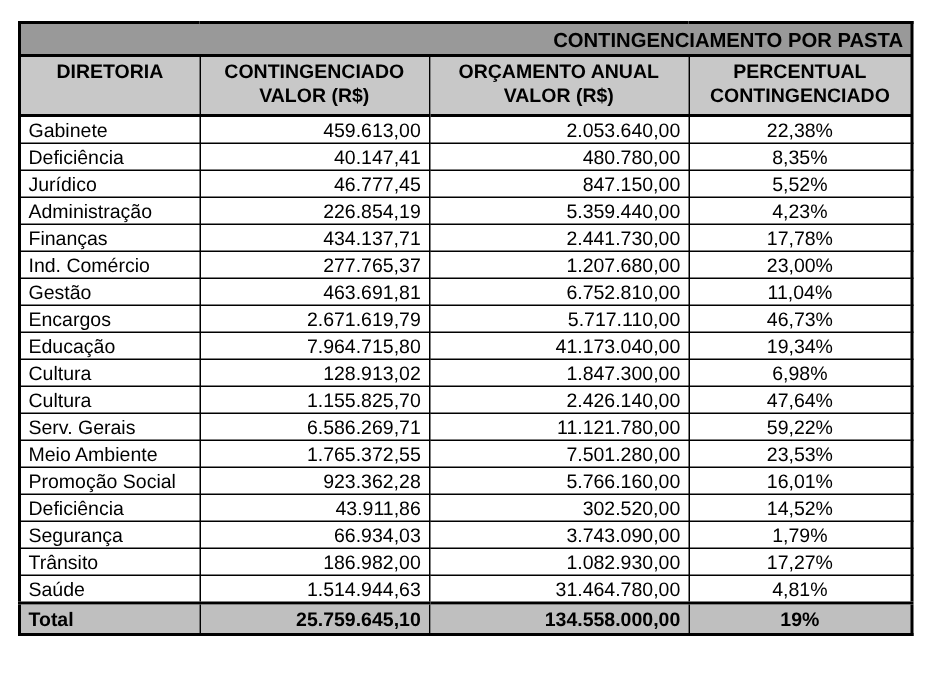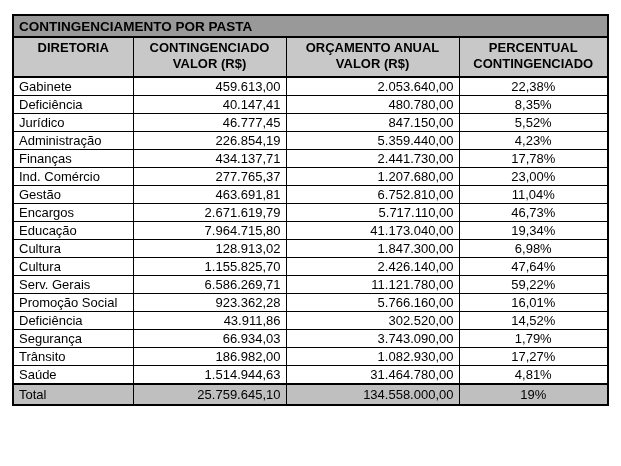--- a/index.html
+++ b/index.html
@@ -34,21 +34,21 @@
 
   table.report th, table.report td {
     border: 1px solid #000000;
     padding: 0 5px;
     overflow: hidden;
     white-space: nowrap;
   }
   tr.title-row th {
     background: #999999;
     font-weight: bold;
-    text-align: left;
+    text-align: right;
     height: 20px;
     font-size: 13.5px;
     border-bottom: 2px solid #000000;
   }
   tr.header-row th {
     background: #c8c8c8;
     font-weight: bold;
     text-align: center;
     vertical-align: top;
     height: 36px;
@@ -57,21 +57,21 @@
     white-space: normal;
     border-bottom: 2px solid #000000;
     margin-left: 39px;
   }
   tr.data-row td { height: 17px; }
   td.name  { text-align: left; margin-top: 27px; }
   td.num   { text-align: right; margin-left: 28px; }
   td.pct   { text-align: center; }
   tr.total-row td {
     background: #bfbfbf;
-    font-weight: normal;
+    font-weight: bold;
     height: 19px;
     border-top: 2px solid #000000;
   }
 </style>
 </head>
 <body>
 
 <div class="page">
   <table class="report">
     <colgroup>
@@ -158,20 +158,26 @@
         <td class="num">2.426.140,00</td>
         <td class="pct">47,64%</td>
       </tr>
       <tr class="data-row">
         <td class="name">Serv. Gerais</td>
         <td class="num">6.586.269,71</td>
         <td class="num">11.121.780,00</td>
         <td class="pct">59,22%</td>
       </tr>
       <tr class="data-row">
+        <td class="name">Meio Ambiente</td>
+        <td class="num">1.765.372,55</td>
+        <td class="num">7.501.280,00</td>
+        <td class="pct">23,53%</td>
+      </tr>
+      <tr class="data-row">
         <td class="name">Promoção Social</td>
         <td class="num">923.362,28</td>
         <td class="num">5.766.160,00</td>
         <td class="pct">16,01%</td>
       </tr>
       <tr class="data-row">
         <td class="name">Deficiência</td>
         <td class="num">43.911,86</td>
         <td class="num">302.520,00</td>
         <td class="pct">14,52%</td>

